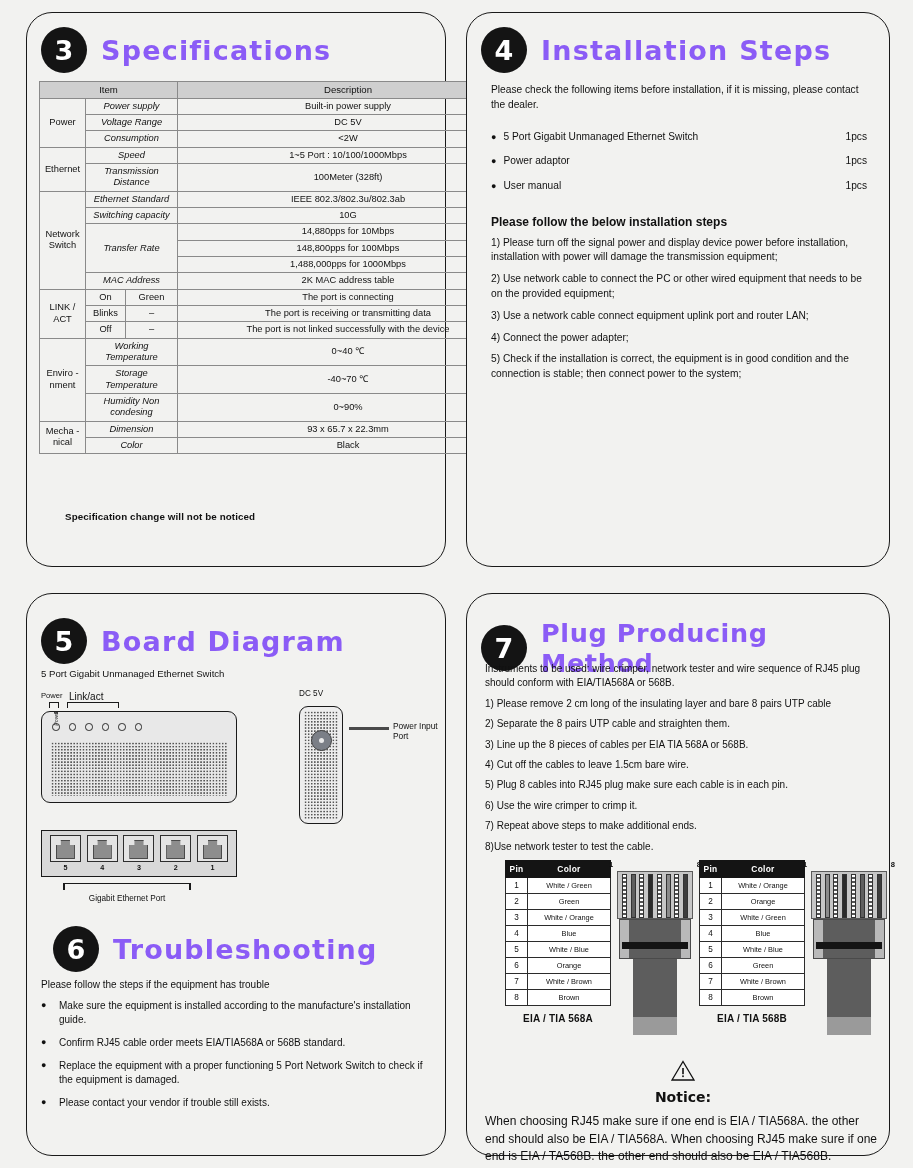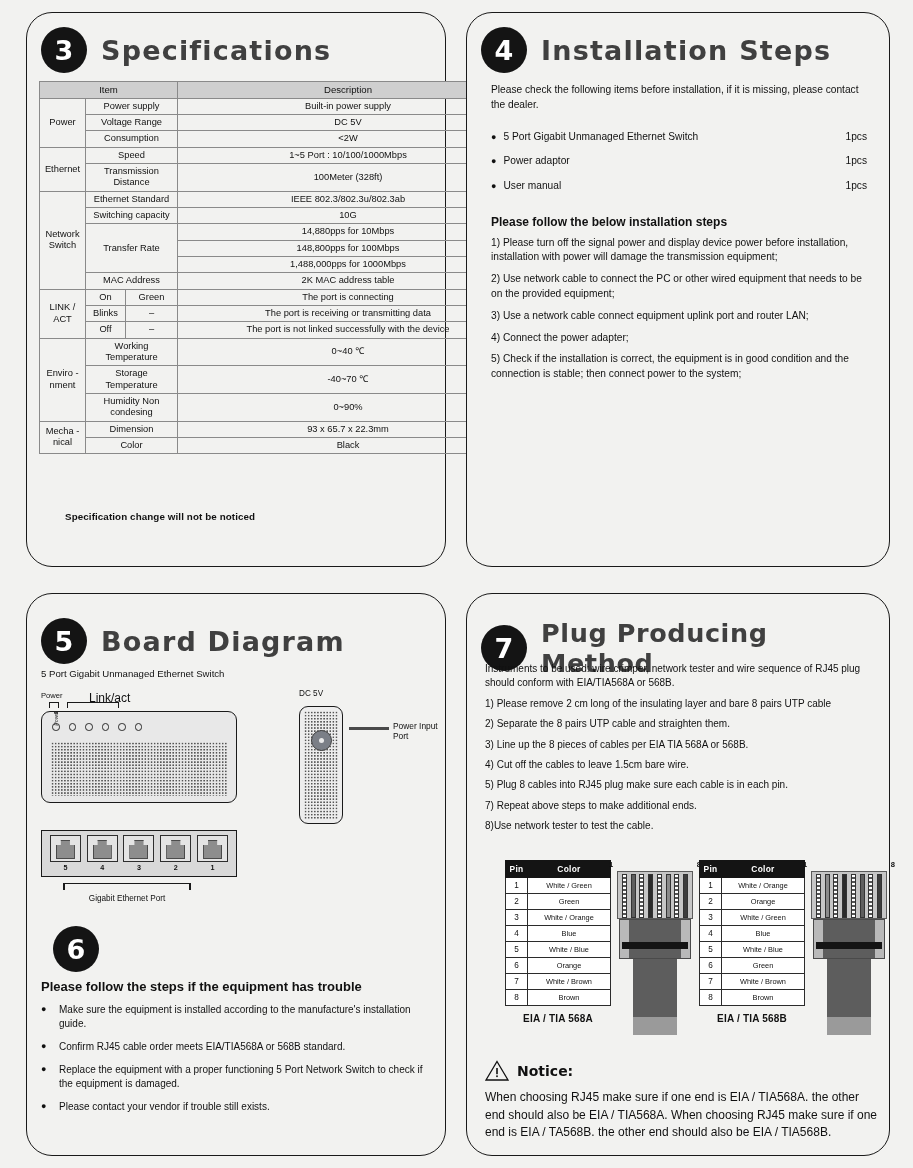--- a/index.html
+++ b/index.html
@@ -30,34 +30,34 @@
   .sec-head { display:flex; align-items:center; gap:14px; padding:14px 0 0 14px; }
   .sec-badge {
     width:46px; height:46px; border-radius:50%;
     background:#141414; color:#fff;
     display:flex; align-items:center; justify-content:center;
     font-size:27px; font-weight:bold; font-family:"DejaVu Sans", sans-serif;
     flex:none;
   }
   .sec-title {
     font-size:27px; font-weight:bold; letter-spacing:1.2px;
-    font-family:"DejaVu Sans", sans-serif; color:#404040;
+    font-family:"DejaVu Sans", sans-serif; color:#8b5cf6;
   }
   .sec-title.tight { letter-spacing:0.6px; font-size:25.5px; }
 
   
   .spec-wrap { padding:8px 10px 0 12px; }
   table.spec { border-collapse:collapse; width:480px; font-size:9.3px; }
   table.spec td, table.spec th {
     border:1px solid #8a8a8a; padding:2px 3px; text-align:center;
     font-weight:normal; line-height:1.22; color:#111;
   }
   table.spec th { background:#cfcfcf; font-size:9.6px; }
   td.c1 { width:46px; }
-  td.c2 { width:76px; }
+  td.c2 { width:76px;font-style:italic; }
   td.c3 { width:52px; }
   td.desc { width:auto; }
 
   .spec-note {
     position:absolute; left:38px; top:498px;
     font-size:9.8px; font-weight:bold; letter-spacing:0.1px;
   }
 
   #panel-install .inner { padding:10px 22px 0 24px; }
   .intro { font-size:10.2px; line-height:1.45; }
@@ -74,21 +74,21 @@
   .steps-head { margin-top:22px; font-size:12px; font-weight:bold; }
   ol.steps { list-style:none; margin:7px 0 0 0; padding:0; }
   ol.steps li { font-size:10.2px; line-height:1.45; margin-bottom:7px; }
 
   
   #panel-board .inner { padding:10px 0 0 0; position:relative; height:100%; }
   .board-caption { position:absolute; left:14px; top:74px; font-size:9.6px; }
 
   .led-labels { position:absolute; left:14px; top:97px; width:200px; height:16px; }
   .lbl-power { position:absolute; left:0px; top:0px; font-size:7.6px; }
-  .lbl-linkact { position:absolute; left:48px; top:0px; font-size:12px; }
+  .lbl-linkact { position:absolute; left:28px; top:0px; font-size:10px; }
   .brk { position:absolute; border-top:1.2px solid #1a1a1a; height:5px; }
   .brk::before, .brk::after {
     content:""; position:absolute; top:0; width:1.2px; height:5px; background:#1a1a1a;
   }
   .brk::before { left:0; } .brk::after { right:0; }
 
   .device {
     position:absolute; left:14px; top:117px; width:196px; height:92px;
     border:1.4px solid #1a1a1a; border-radius:9px; background:#e8e8e8;
     overflow:hidden;
@@ -149,21 +149,21 @@
                border-top:1.6px solid #1a1a1a; }
   .ports-brk::before, .ports-brk::after {
     content:""; position:absolute; top:0; width:1.6px; height:6px; background:#1a1a1a;
   }
   .ports-brk::before { left:0; } .ports-brk::after { right:0; }
   .ports-caption { position:absolute; left:14px; top:300px; width:172px; text-align:center; font-size:8.2px; }
 
   
   .ts-head { position:absolute; left:12px; top:318px; }
   .ts-body { position:absolute; left:14px; top:385px; width:392px; }
-  .ts-lead { font-size:13px; font-weight:bold; margin-bottom:9px; }
+  .ts-lead { font-size:10px; font-weight:normal; margin-bottom:9px; }
   ul.ts { list-style:none; margin:0; padding:0; }
   ul.ts li { display:flex; font-size:10px; line-height:1.4; margin-bottom:9px; }
   ul.ts li .dot { font-size:9px; width:18px; flex:none; }
 
   
   #panel-plug .inner { padding:10px 0 0 0; position:relative; height:100%; }
   .plug-text { position:absolute; left:18px; top:68px; width:390px; }
   .plug-text p { margin:0 0 6px 0; font-size:10px; line-height:1.44; }
 
   .pin-block { position:absolute; top:266px; }
@@ -193,21 +193,21 @@
   .rj-shell { height:40px; background:#b9b9b9; border:1px solid #4a4a4a; margin:0 2px; position:relative; }
   .rj-shell::after {
     content:""; position:absolute; left:2px; right:2px; top:22px; height:7px; background:#141414;
   }
   .rj-shell i { position:absolute; left:9px; right:9px; top:0; bottom:0; background:#5d5d5d; }
   .rj-cable { height:58px; width:44px; margin:0 auto; background:#5d5d5d; }
   .rj-cable2 { height:18px; width:44px; margin:0 auto; background:#9a9a9a; }
 
   
   .notice { position:absolute; left:18px; top:466px; width:396px; }
-  .notice-head { display:flex; align-items:center; gap:8px; margin-bottom:8px; }
+  .notice-head { display:flex; align-items:center; gap:8px; margin-bottom:8px;flex-direction:column; }
   .warn-tri { width:24px; height:21px; flex:none; }
   .notice-title { font-size:14px; font-weight:bold; font-family:"DejaVu Sans", sans-serif; }
   .notice-body { font-size:12px; line-height:1.46; }
 </style>
 </head>
 <body>
 
 <div class="sheet">
 
   <div class="panel" id="panel-spec">
@@ -436,20 +436,21 @@
               <i></i>
             </div>
           <div class="num">1</div>
         </div>
       </div>
       <div class="ports-brk"></div>
       <div class="ports-caption">Gigabit Ethernet Port</div>
 
       <div class="sec-head ts-head">
         <div class="sec-badge">6</div>
+        <div class="sec-title">Troubleshooting</div>
       </div>
       <div class="ts-body">
         <div class="ts-lead">Please follow the steps if the equipment has trouble</div>
         <ul class="ts">
           <li>
             <span class="dot">●</span>
             <span>Make sure the equipment is installed according to the manufacture's installation guide.</span>
           </li>
           <li>
             <span class="dot">●</span>
@@ -475,20 +476,21 @@
         <div class="sec-title tight">Plug Producing Method</div>
       </div>
 
       <div class="plug-text">
         <p>Instruments to be used: wire crimper, network tester and wire sequence of RJ45 plug should conform with EIA/TIA568A or 568B.</p>
         <p>1) Please remove 2 cm long of the insulating layer and bare 8 pairs UTP cable</p>
         <p>2) Separate the 8 pairs UTP cable and straighten them.</p>
         <p>3) Line up the 8 pieces of cables per EIA TIA 568A or 568B.</p>
         <p>4) Cut off the cables to leave 1.5cm bare wire.</p>
         <p>5) Plug 8 cables into RJ45 plug make sure each cable is in each pin.</p>
+        <p>6) Use the wire crimper to crimp it.</p>
         <p>7) Repeat above steps to make additional ends.</p>
         <p>8)Use network tester to test the cable.</p>
       </div>
 
       <div class="pin-block" id="pin-block-a">
         <table class="pin">
           <thead>
             <tr>
               <th>Pin</th>
               <th>Color</th>

